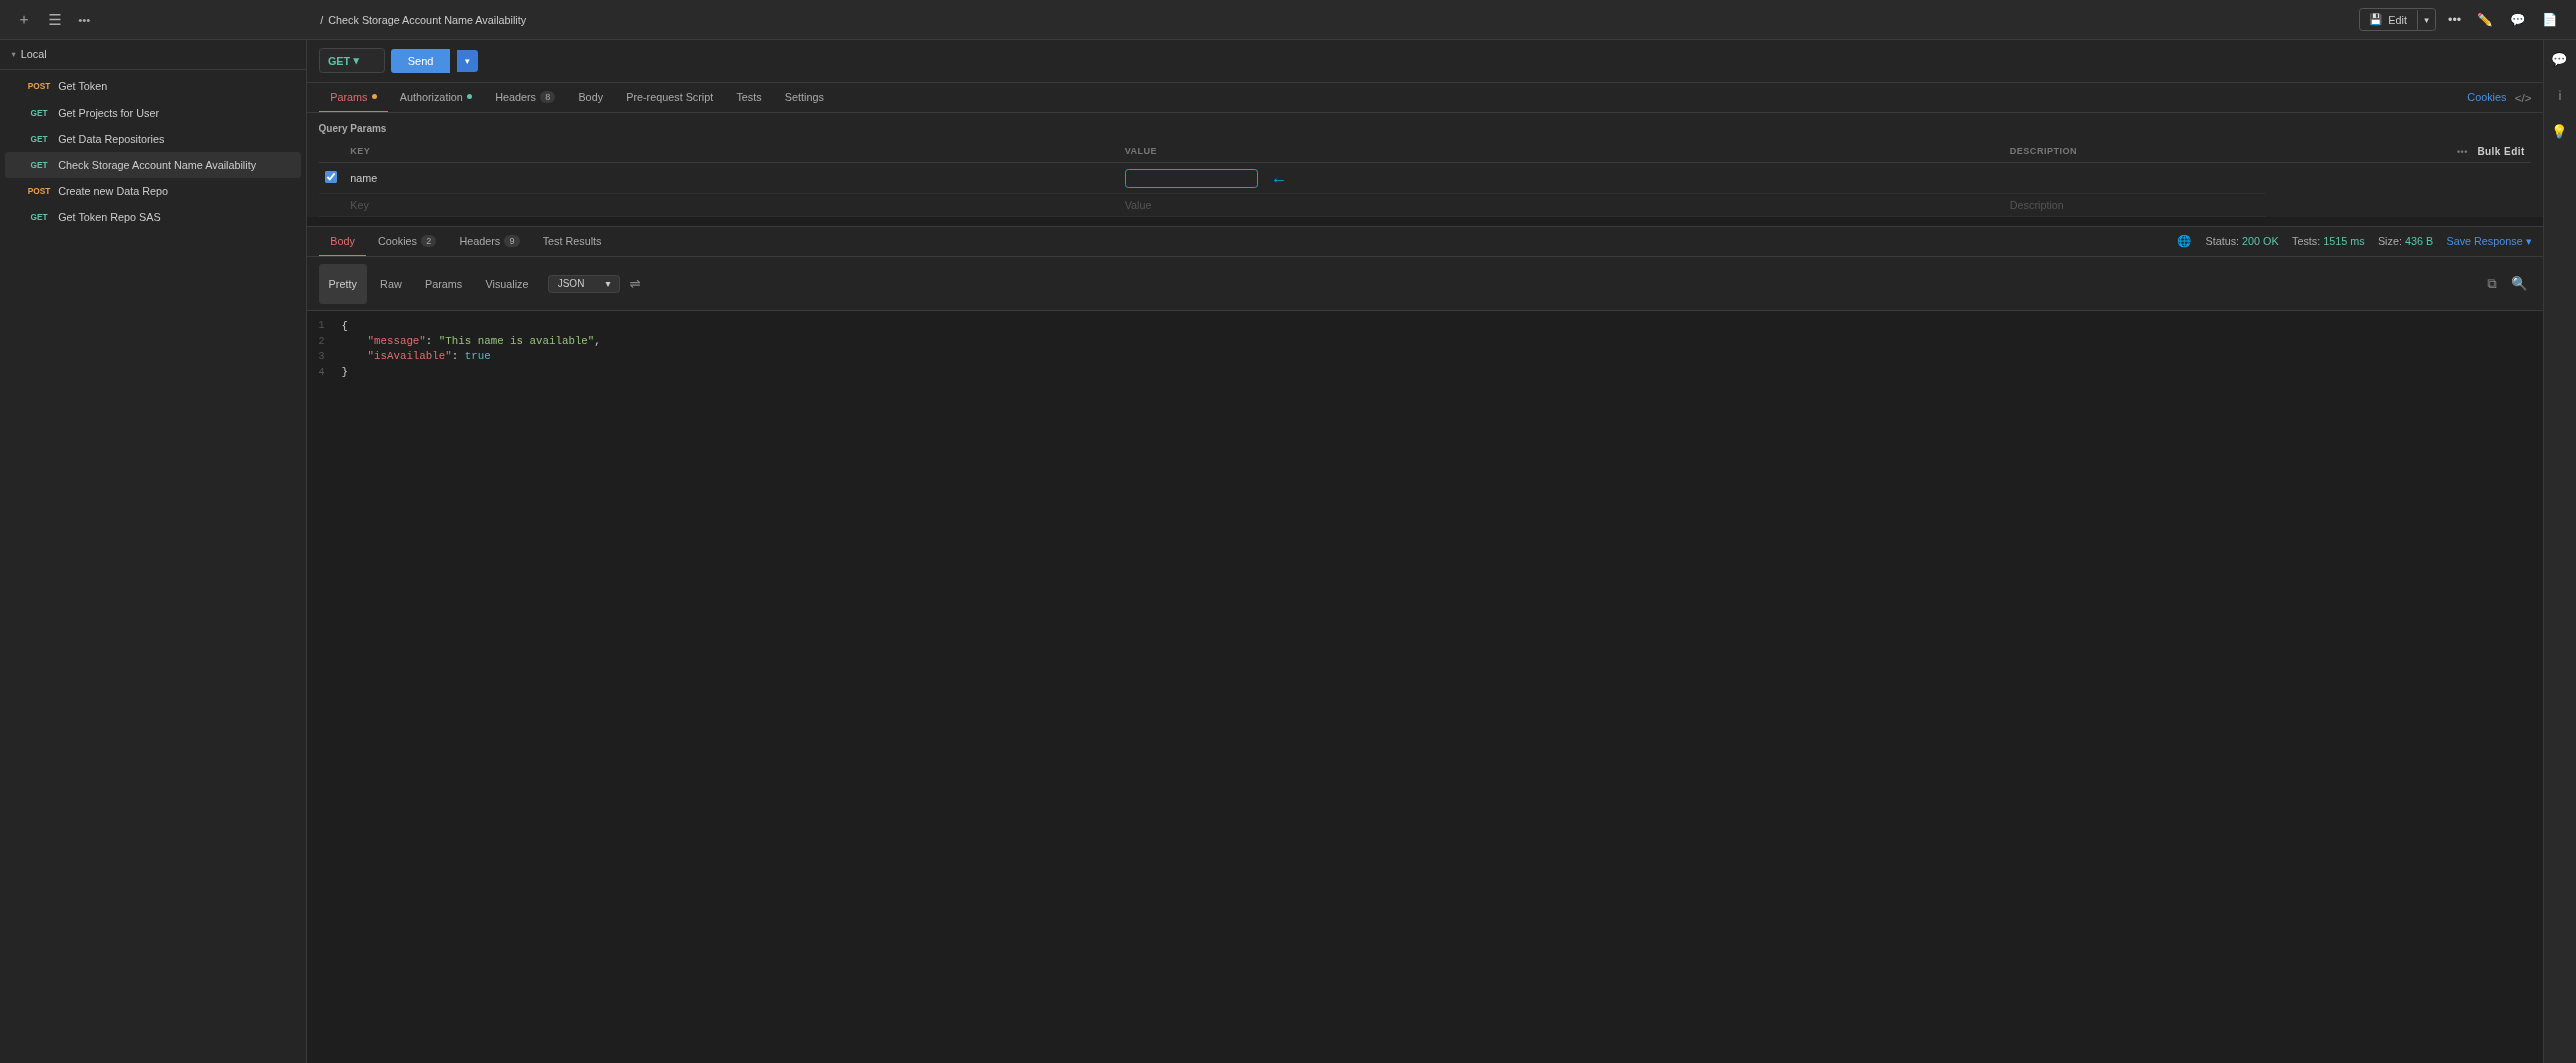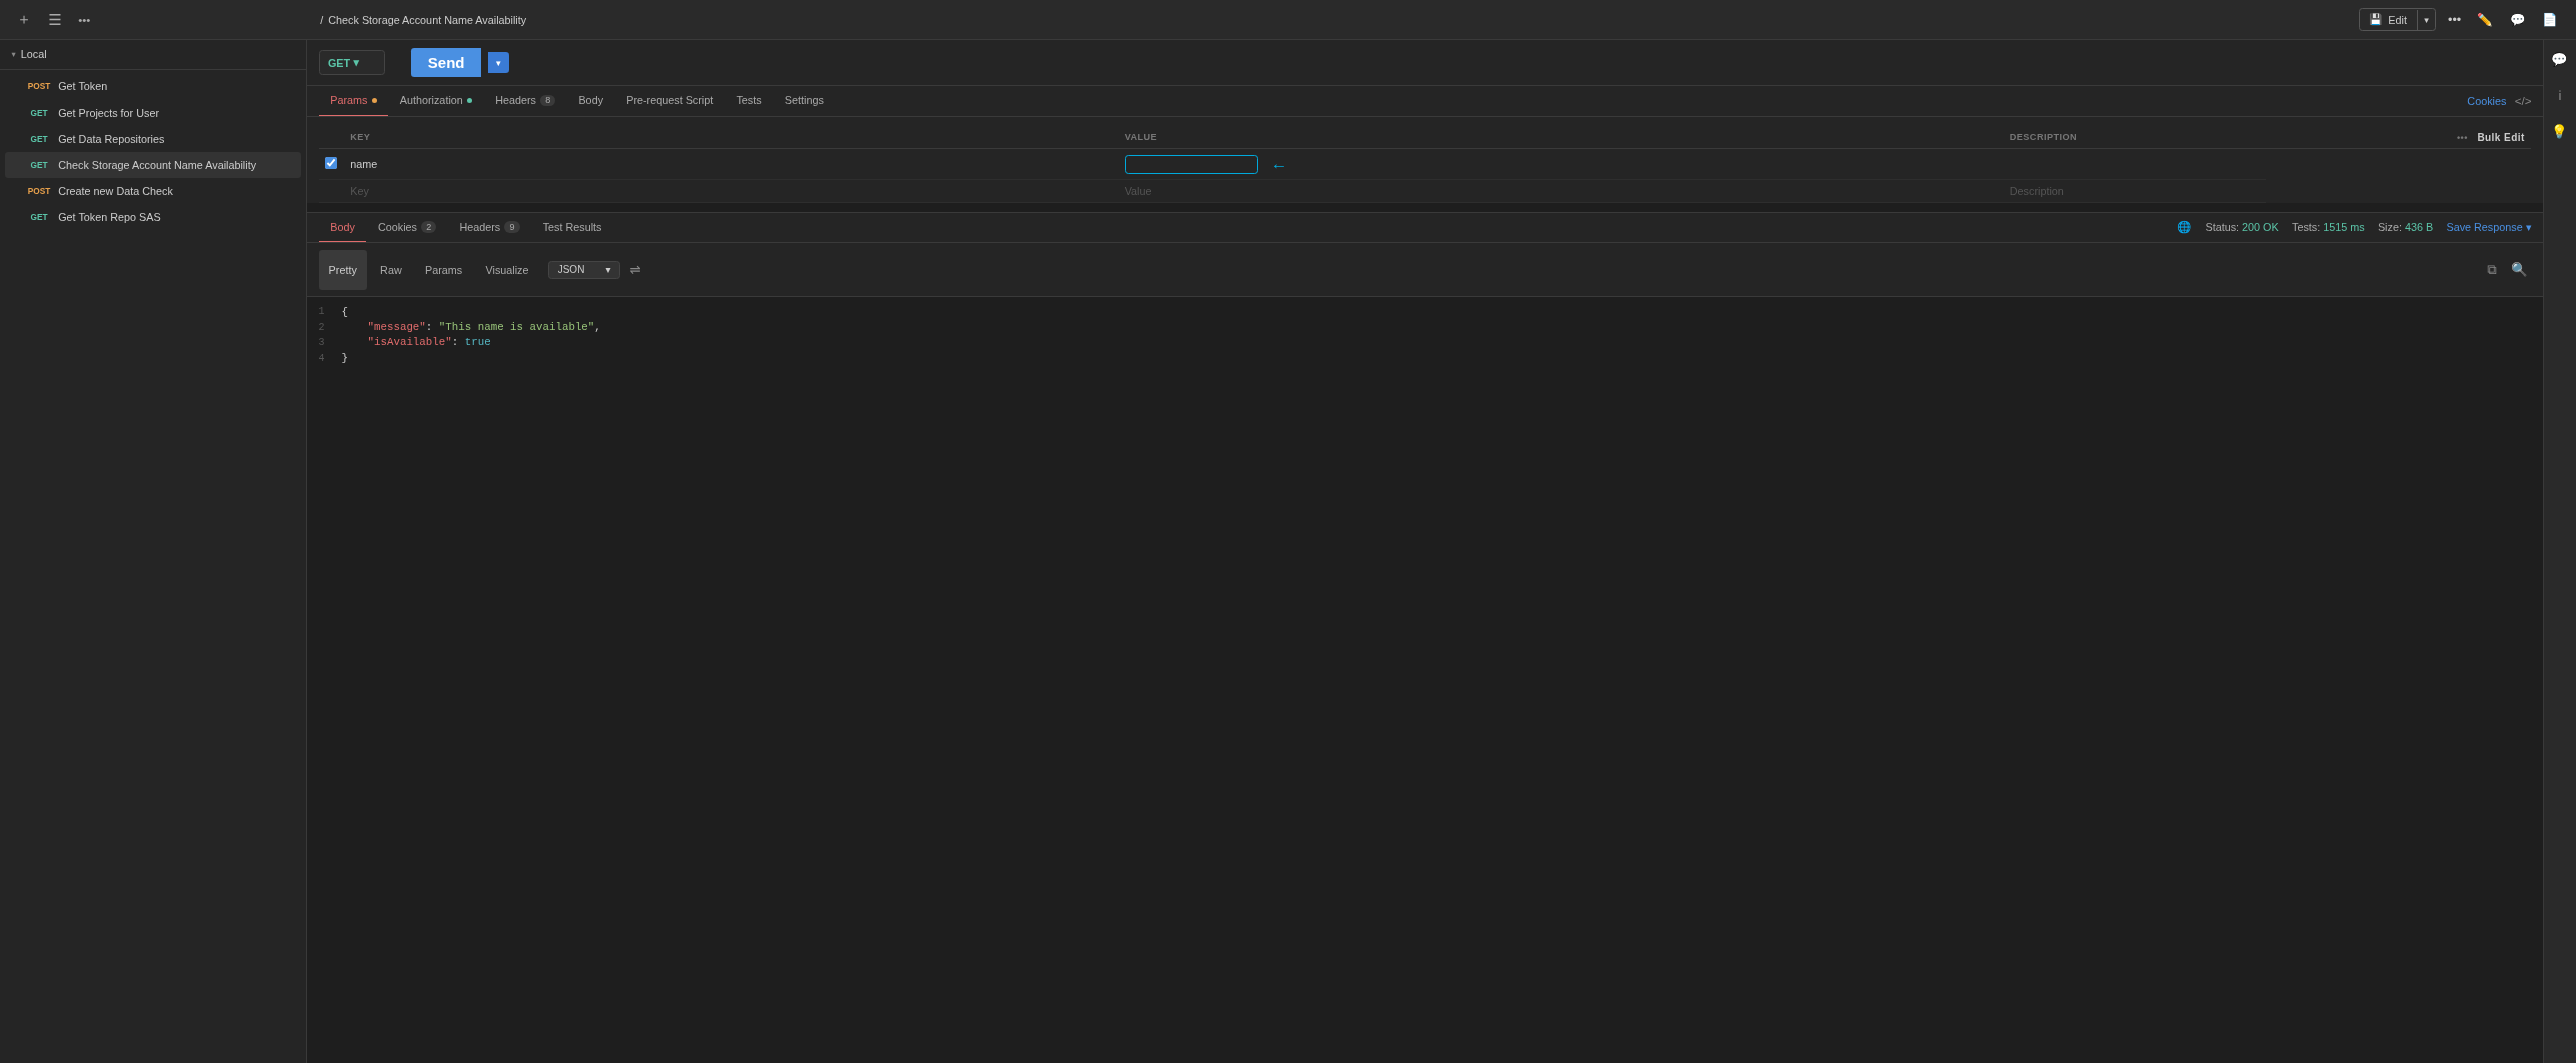--- a/index.html
+++ b/index.html
@@ -190,25 +190,24 @@
       padding: 5.8px 10px;
       color: #ccc;
       font-size: 10.8px;
       outline: none;
     }
     .send-btn {
       background: #4a90e2;
       border: none;
       border-radius: 3.3px 0 0 3.3px;
       color: #fff;
-      font-size: 15px;
-      font-weight: 700;
+      font-size: 11px;
+      font-weight: 400;
       padding: 5.8px 16.6px;
       cursor: pointer;
-      margin-left: 20px;
     }
     .send-chevron {
       background: #3a7bd5;
       border: none;
       border-radius: 0 3.3px 3.3px 0;
       color: #fff;
       padding: 5.8px 8.3px;
       cursor: pointer;
       font-size: 9.1px;
     }
@@ -534,21 +533,21 @@
         <span class="sidebar-item-name">Get Data Repositories</span>
       </div>
 
       <div class="sidebar-item active">
         <span class="method-badge method-get">GET</span>
         <span class="sidebar-item-name">Check Storage Account Name Availability</span>
       </div>
 
       <div class="sidebar-item">
         <span class="method-badge method-post">POST</span>
-        <span class="sidebar-item-name">Create new Data Check</span>
+        <span class="sidebar-item-name">Create new Data Repo</span>
       </div>
 
       <div class="sidebar-item">
         <span class="method-badge method-get">GET</span>
         <span class="sidebar-item-name">Get Token Repo SAS</span>
       </div>
     </div>
   </div>
 
   <div class="content">
@@ -587,20 +586,21 @@
       <div class="tab-item">
         <span>Settings</span>
       </div>
       <div class="tabs-right">
         <span class="cookies-link">Cookies</span>
         <span class="code-toggle">&lt;/&gt;</span>
       </div>
     </div>
 
     <div class="params-section">
+      <div class="section-label">Query Params</div>
       <table class="params-table">
         <thead>
           <tr>
             <th class="checkbox-cell"></th>
             <th class="key-cell">KEY</th>
             <th class="value-cell">VALUE</th>
             <th>DESCRIPTION</th>
             <th class="th-actions">
               <span style="margin-right:6.6px">•••</span>
               <span class="bulk-edit">Bulk Edit</span>

